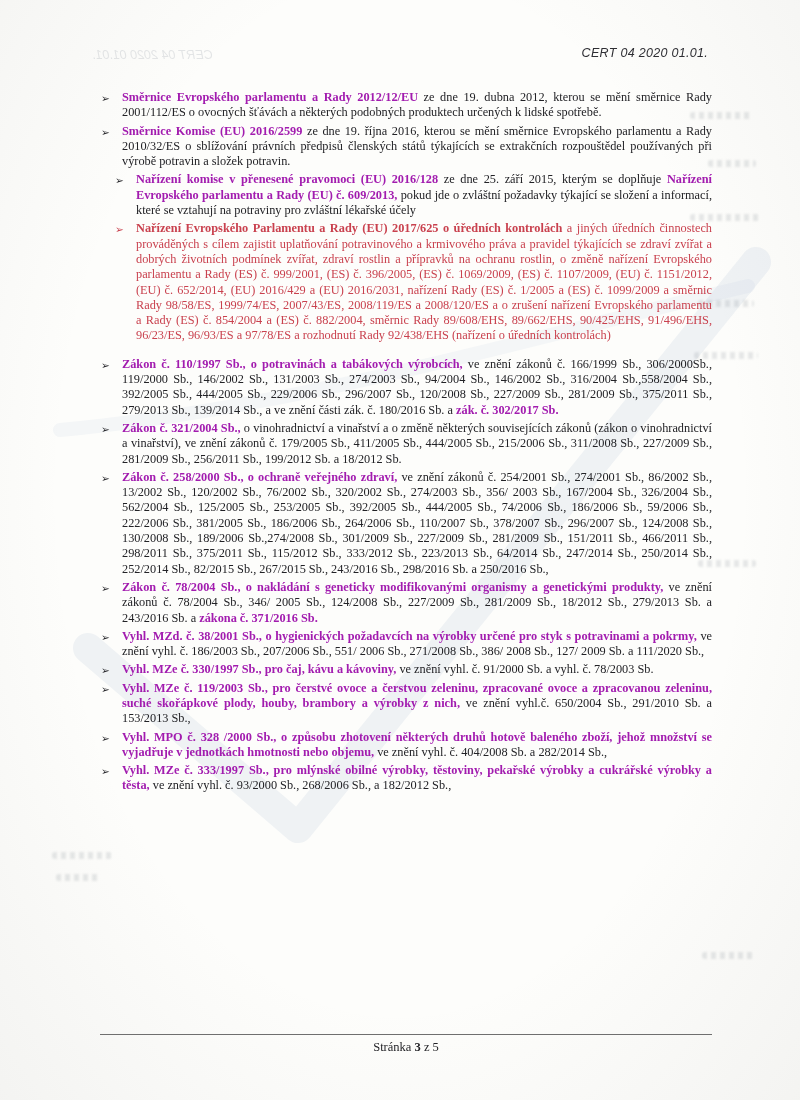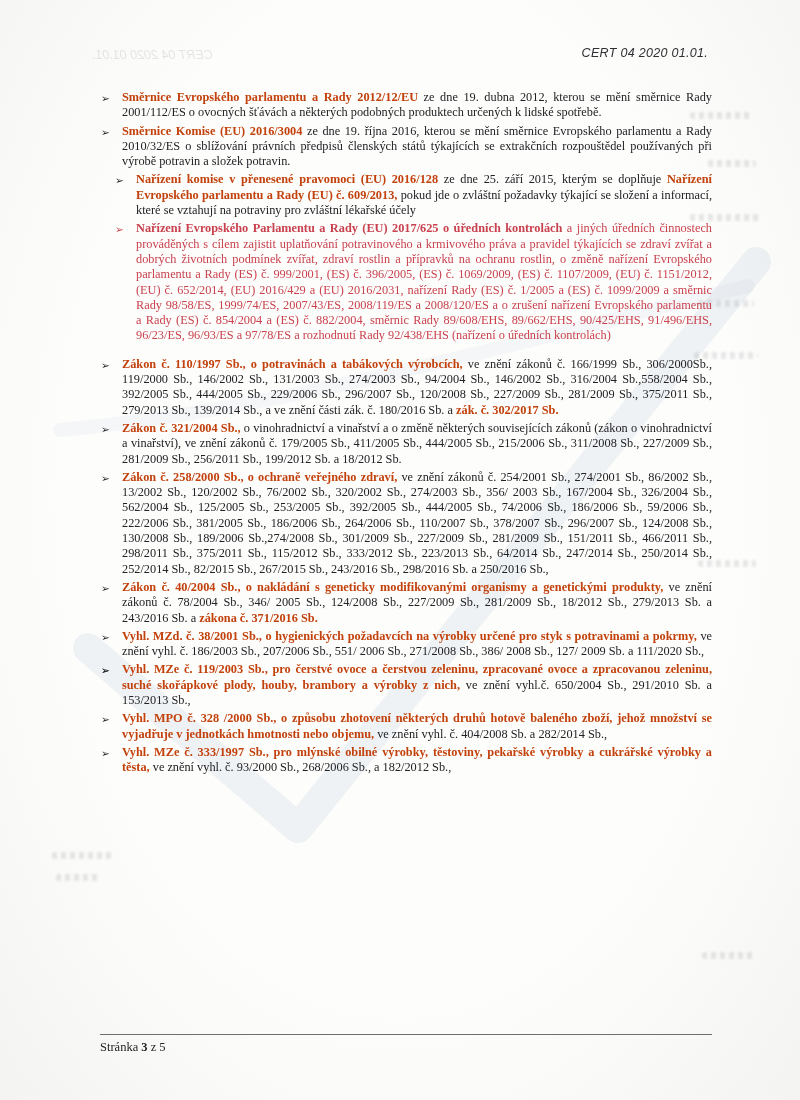--- a/index.html
+++ b/index.html
@@ -26,28 +26,28 @@
   }
   .watermark{position:absolute;inset:0;pointer-events:none;}
   .content{
     position:absolute;left:100px;top:90px;width:612px;bottom:66px;
     overflow:hidden;font-size:12.3px;line-height:15.3px;text-align:justify;
   }
   .item{position:relative;padding-left:22px;margin-bottom:3px;}
   .item .bullet{
     position:absolute;left:1px;top:1px;font-size:10.5px;color:#26262a;
   }
-  .item .b{font-weight:bold;color:#c2410c;}
+  .item .b{font-weight:bold;color:#a21caf;}
   .item.indent{margin-left:14px;}
   .item.gap{margin-top:13px;}
   .item.red, .item.red .bullet, .item.red .b{color:#c9414e;}
   .footer{
     position:absolute;left:100px;top:1034px;width:612px;
     border-top:1px solid #6f6f6f;padding-top:5px;
-    font-size:12.5px;color:#232327;
+    text-align:center;font-size:12.5px;color:#232327;
   }
   .footer .pagenum{font-weight:bold;}
   .smudge{
     position:absolute;height:7px;border-radius:3px;opacity:.14;filter:blur(1.2px);
     background:repeating-linear-gradient(90deg,#5a6570 0 5px,transparent 5px 9px);
     pointer-events:none;
   }
 </style>
 </head>
 <body>
@@ -68,29 +68,29 @@
   <div class="smudge" style="left:52px;top:852px;width:60px;"></div>
   <div class="smudge" style="left:56px;top:874px;width:44px;"></div>
   <div class="smudge" style="right:46px;top:952px;width:52px;"></div>
 
   <div class="header-ghost">CERT 04 2020 01.01.</div>
 
   <div class="header-code">CERT 04 2020 01.01.</div>
 
   <div class="content" id="reg-list">
       <div class="item"><span class="bullet">➢</span><span class="txt"><span class="b">Směrnice Evropského parlamentu a Rady 2012/12/EU</span><span> ze dne 19. dubna 2012, kterou se mění směrnice Rady 2001/112/ES o ovocných šťávách a některých podobných produktech určených k lidské spotřebě.</span></span></div>
-      <div class="item"><span class="bullet">➢</span><span class="txt"><span class="b">Směrnice Komise (EU) 2016/3004</span><span> ze dne 19. října 2016, kterou se mění směrnice Evropského parlamentu a Rady 2010/32/ES o sblížování právních předpisů členských států týkajících se extrakčních rozpouštědel používaných při výrobě potravin a složek potravin.</span></span></div>
+      <div class="item"><span class="bullet">➢</span><span class="txt"><span class="b">Směrnice Komise (EU) 2016/2599</span><span> ze dne 19. října 2016, kterou se mění směrnice Evropského parlamentu a Rady 2010/32/ES o sblížování právních předpisů členských států týkajících se extrakčních rozpouštědel používaných při výrobě potravin a složek potravin.</span></span></div>
       <div class="item indent"><span class="bullet">➢</span><span class="txt"><span class="b">Nařízení komise v přenesené pravomoci (EU) 2016/128</span><span> ze dne 25. září 2015, kterým se doplňuje </span><span class="b">Nařízení Evropského parlamentu a Rady (EU) č. 609/2013,</span><span> pokud jde o zvláštní požadavky týkající se složení a informací, které se vztahují na potraviny pro zvláštní lékařské účely</span></span></div>
       <div class="item indent red"><span class="bullet">➢</span><span class="txt"><span class="b">Nařízení Evropského Parlamentu a Rady (EU) 2017/625 o úředních kontrolách</span><span> a jiných úředních činnostech prováděných s cílem zajistit uplatňování potravinového a krmivového práva a pravidel týkajících se zdraví zvířat a dobrých životních podmínek zvířat, zdraví rostlin a přípravků na ochranu rostlin, o změně nařízení Evropského parlamentu a Rady (ES) č. 999/2001, (ES) č. 396/2005, (ES) č. 1069/2009, (ES) č. 1107/2009, (EU) č. 1151/2012, (EU) č. 652/2014, (EU) 2016/429 a (EU) 2016/2031, nařízení Rady (ES) č. 1/2005 a (ES) č. 1099/2009 a směrnic Rady 98/58/ES, 1999/74/ES, 2007/43/ES, 2008/119/ES a 2008/120/ES a o zrušení nařízení Evropského parlamentu a Rady (ES) č. 854/2004 a (ES) č. 882/2004, směrnic Rady 89/608/EHS, 89/662/EHS, 90/425/EHS, 91/496/EHS, 96/23/ES, 96/93/ES a 97/78/ES a rozhodnutí Rady 92/438/EHS (nařízení o úředních kontrolách)</span></span></div>
       <div class="item gap"><span class="bullet">➢</span><span class="txt"><span class="b">Zákon č. 110/1997 Sb., o potravinách a tabákových výrobcích,</span><span> ve znění zákonů č. 166/1999 Sb., 306/2000Sb., 119/2000 Sb., 146/2002 Sb., 131/2003 Sb., 274/2003 Sb., 94/2004 Sb., 146/2002 Sb., 316/2004 Sb.,558/2004 Sb., 392/2005 Sb., 444/2005 Sb., 229/2006 Sb., 296/2007 Sb., 120/2008 Sb., 227/2009 Sb., 281/2009 Sb., 375/2011 Sb., 279/2013 Sb., 139/2014 Sb., a ve znění části zák. č. 180/2016 Sb. a </span><span class="b">zák. č. 302/2017 Sb.</span></span></div>
       <div class="item"><span class="bullet">➢</span><span class="txt"><span class="b">Zákon č. 321/2004 Sb.,</span><span> o vinohradnictví a vinařství a o změně některých souvisejících zákonů (zákon o vinohradnictví a vinařství), ve znění zákonů č. 179/2005 Sb., 411/2005 Sb., 444/2005 Sb., 215/2006 Sb., 311/2008 Sb., 227/2009 Sb., 281/2009 Sb., 256/2011 Sb., 199/2012 Sb. a 18/2012 Sb.</span></span></div>
       <div class="item"><span class="bullet">➢</span><span class="txt"><span class="b">Zákon č. 258/2000 Sb., o ochraně veřejného zdraví,</span><span> ve znění zákonů č. 254/2001 Sb., 274/2001 Sb., 86/2002 Sb., 13/2002 Sb., 120/2002 Sb., 76/2002 Sb., 320/2002 Sb., 274/2003 Sb., 356/ 2003 Sb., 167/2004 Sb., 326/2004 Sb., 562/2004 Sb., 125/2005 Sb., 253/2005 Sb., 392/2005 Sb., 444/2005 Sb., 74/2006 Sb., 186/2006 Sb., 59/2006 Sb., 222/2006 Sb., 381/2005 Sb., 186/2006 Sb., 264/2006 Sb., 110/2007 Sb., 378/2007 Sb., 296/2007 Sb., 124/2008 Sb., 130/2008 Sb., 189/2006 Sb.,274/2008 Sb., 301/2009 Sb., 227/2009 Sb., 281/2009 Sb., 151/2011 Sb., 466/2011 Sb., 298/2011 Sb., 375/2011 Sb., 115/2012 Sb., 333/2012 Sb., 223/2013 Sb., 64/2014 Sb., 247/2014 Sb., 250/2014 Sb., 252/2014 Sb., 82/2015 Sb., 267/2015 Sb., 243/2016 Sb., 298/2016 Sb. a 250/2016 Sb.,</span></span></div>
-      <div class="item"><span class="bullet">➢</span><span class="txt"><span class="b">Zákon č. 40/2004 Sb., o nakládání s geneticky modifikovanými organismy a genetickými produkty,</span><span> ve znění zákonů č. 78/2004 Sb., 346/ 2005 Sb., 124/2008 Sb., 227/2009 Sb., 281/2009 Sb., 18/2012 Sb., 279/2013 Sb. a 243/2016 Sb. a </span><span class="b">zákona č. 371/2016 Sb.</span></span></div>
+      <div class="item"><span class="bullet">➢</span><span class="txt"><span class="b">Zákon č. 78/2004 Sb., o nakládání s geneticky modifikovanými organismy a genetickými produkty,</span><span> ve znění zákonů č. 78/2004 Sb., 346/ 2005 Sb., 124/2008 Sb., 227/2009 Sb., 281/2009 Sb., 18/2012 Sb., 279/2013 Sb. a 243/2016 Sb. a </span><span class="b">zákona č. 371/2016 Sb.</span></span></div>
       <div class="item"><span class="bullet">➢</span><span class="txt"><span class="b">Vyhl. MZd. č. 38/2001 Sb., o hygienických požadavcích na výrobky určené pro styk s potravinami a pokrmy,</span><span> ve znění vyhl. č. 186/2003 Sb., 207/2006 Sb., 551/ 2006 Sb., 271/2008 Sb., 386/ 2008 Sb., 127/ 2009 Sb. a  111/2020 Sb.,</span></span></div>
-      <div class="item"><span class="bullet">➢</span></div>
+      <div class="item"><span class="bullet">➢</span><span class="txt"><span class="b">Vyhl. MZe č. 330/1997 Sb., pro čaj, kávu a kávoviny,</span><span> ve znění vyhl. č. 91/2000 Sb. a vyhl. č. 78/2003 Sb.</span></span></div>
       <div class="item"><span class="bullet">➢</span><span class="txt"><span class="b">Vyhl. MZe č. 119/2003 Sb., pro čerstvé ovoce a čerstvou zeleninu, zpracované ovoce a zpracovanou zeleninu, suché skořápkové plody, houby, brambory a výrobky z nich,</span><span> ve znění vyhl.č. 650/2004 Sb., 291/2010 Sb. a 153/2013 Sb.,</span></span></div>
       <div class="item"><span class="bullet">➢</span><span class="txt"><span class="b">Vyhl. MPO č. 328 /2000 Sb., o způsobu zhotovení některých druhů hotově baleného zboží, jehož množství se vyjadřuje v jednotkách hmotnosti nebo objemu,</span><span> ve znění vyhl. č. 404/2008 Sb. a 282/2014 Sb.,</span></span></div>
       <div class="item"><span class="bullet">➢</span><span class="txt"><span class="b">Vyhl. MZe č. 333/1997 Sb., pro mlýnské obilné výrobky, těstoviny, pekařské výrobky a cukrářské výrobky a těsta,</span><span> ve znění vyhl. č. 93/2000 Sb., 268/2006 Sb., a 182/2012 Sb.,</span></span></div>
     </div>
 
   <div class="footer">
     <span>Stránka</span>
     <span> </span>
     <span class="pagenum">3</span>
     <span> </span>

